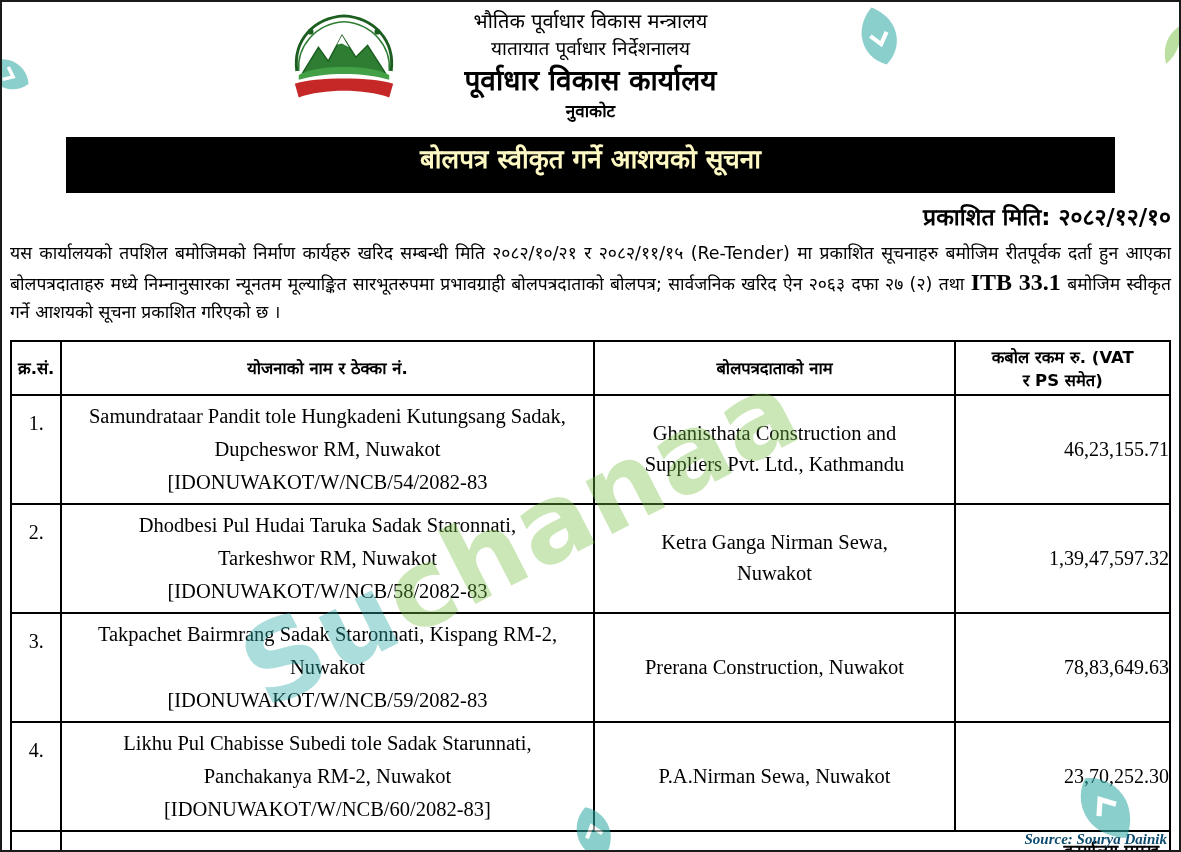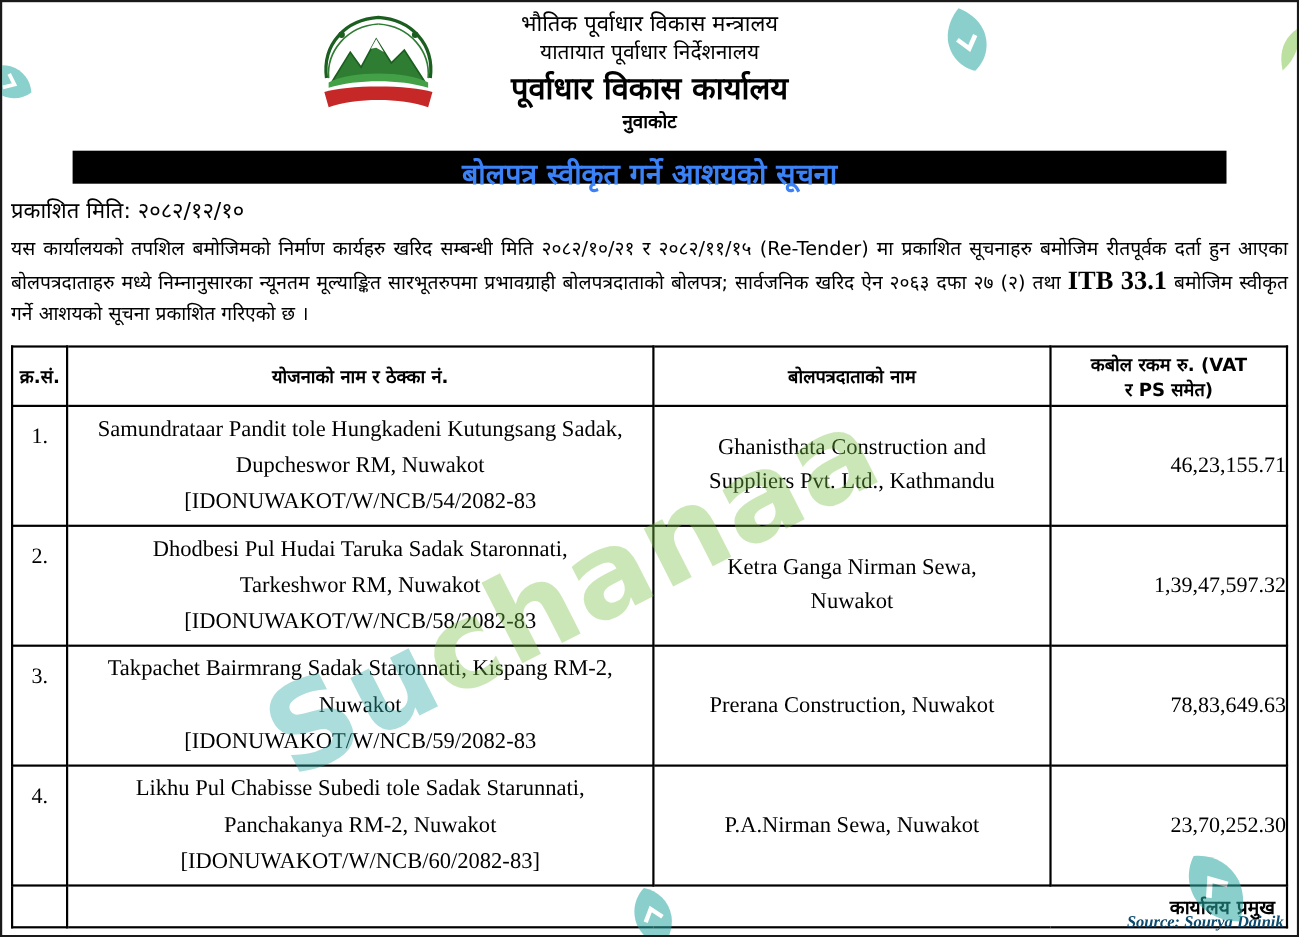--- a/index.html
+++ b/index.html
@@ -15,26 +15,26 @@
   .gov-header { position:relative; z-index:2; text-align:center; }
   .gov-line1 { font-size:17px; line-height:23px; }
   .gov-line2 { font-size:20px; line-height:27px; }
   .gov-line3 { font-size:19px; line-height:26px; }
   .gov-office { font-size:28px; font-weight:bold; line-height:36px; margin-top:2px; }
   .gov-district { font-size:17px; font-weight:bold; line-height:24px; }
   .logo { position:absolute; left:283px; top:8px; width:118px; height:98px; z-index:2; }
 
   
   .banner {
-    position:relative; z-index:2; margin:14px 56px 0; height:30px;
-    background:#000; color:#3b82f6; text-align:center;
+    position:relative; z-index:2; margin:14px 56px 0; height:56px;
+    background:#000; color:#fef9c3; text-align:center;
     font-size:26px; font-weight:bold; line-height:44px;
   }
 
-  .published { text-align:left; font-weight:normal; font-size:20px; margin-top:13px; line-height:23px; position:relative; z-index:2; }
+  .published { text-align:right; font-weight:bold; font-size:23px; margin-top:13px; line-height:23px; position:relative; z-index:2; }
 
   .body-text { margin-top:10px; font-size:17.5px; line-height:28.5px; text-align:justify; position:relative; z-index:2; }
   .body-text .bold-en { font-weight:bold; font-family:Liberation Serif, serif; font-size:24px; }
 
   
   table.notice { width:100%; border-collapse:collapse; margin-top:13px; position:relative; z-index:2; background:transparent; }
   .notice th, .notice td { border:2px solid #000; }
   .notice thead tr { height:48px; }
   .notice th { font-size:16.5px; font-weight:bold; padding:3px 6px; vertical-align:middle; text-align:center; }
   td.sn { font-family:"Liberation Serif","DejaVu Serif",serif; font-size:20px; text-align:center; vertical-align:top; padding-top:16px; }

